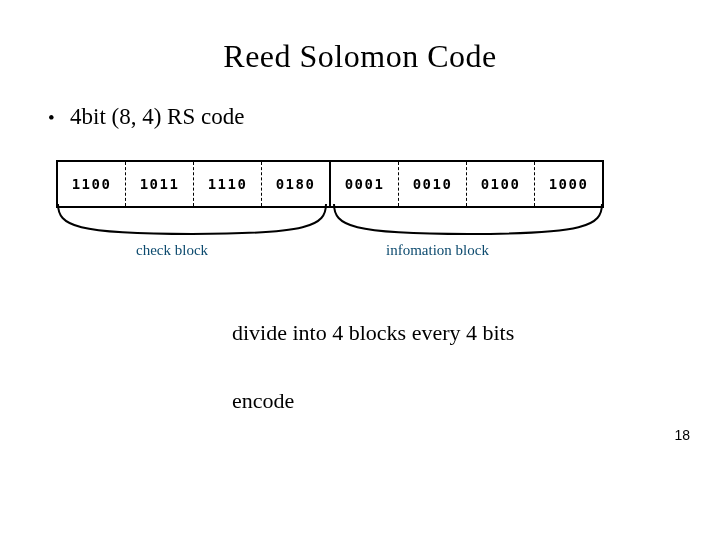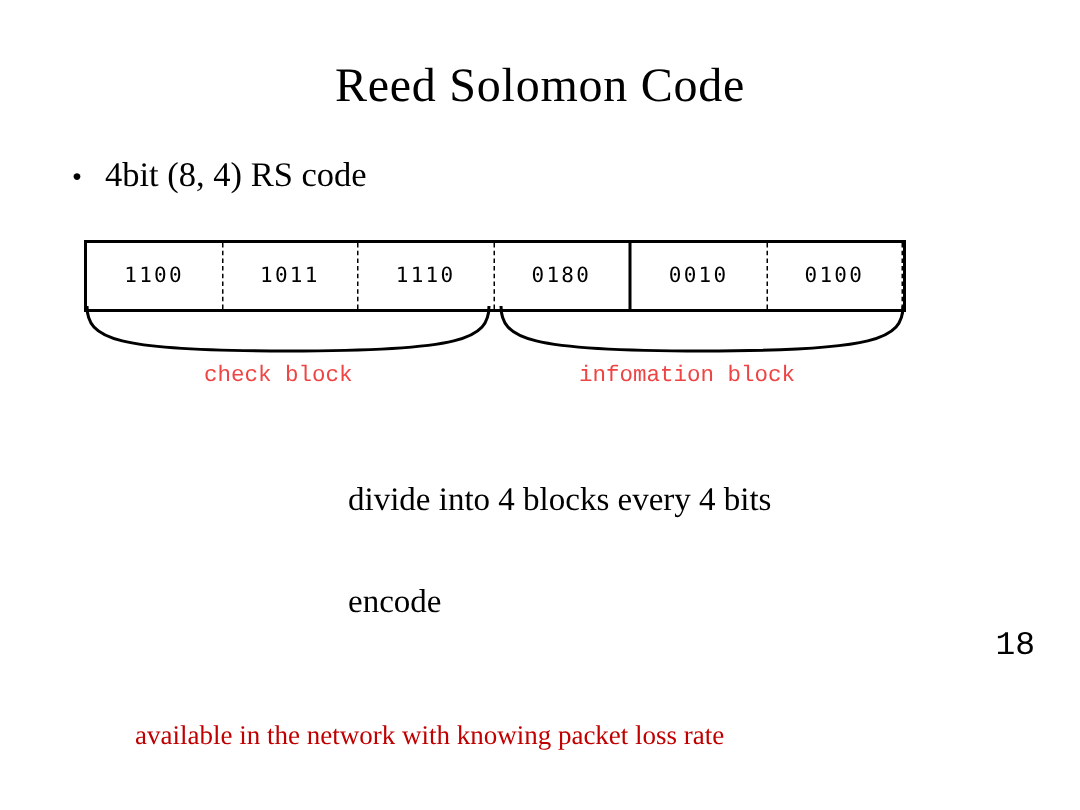--- a/index.html
+++ b/index.html
@@ -52,20 +52,21 @@
   }
   .blocks-row {
     position: absolute;
     left: 0;
     top: 0;
     width: 548px;
     height: 48px;
     border: 2px solid #000;
     box-sizing: border-box;
     display: flex;
+    font-weight: bold;
   }
   .block-cell {
     flex: 1 1 0;
     border-right: 1px dashed #000;
     display: flex;
     align-items: center;
     justify-content: center;
     font-family: "DejaVu Sans Mono", monospace;
     font-size: 14px;
     letter-spacing: 1.5px;
@@ -80,23 +81,23 @@
   .braces {
     position: absolute;
     left: 0;
     top: 44px;
     width: 548px;
     height: 34px;
   }
   .caption {
     position: absolute;
     top: 82px;
-    font-family: Liberation Mono, monospace;
+    font-family: Liberation Serif, serif;
     font-size: 15px;
-    color: #ef4444;
+    color: #0c4a6e;
   }
   .caption-check {
     left: 80px;
   }
   .caption-info {
     left: 330px;
   }
   .line-text {
     position: absolute;
     font-size: 22px;
@@ -109,22 +110,22 @@
   .l4 {
     top: 480px;
     left: 90px;
     color: #c00000;
     font-size: 18px;
   }
   .page-num {
     position: absolute;
     right: 30px;
     bottom: 26px;
-    font-size: 22px;
-    font-family: Liberation Mono, monospace;
+    font-size: 14px;
+    font-family: Liberation Sans, sans-serif;
     color: #000;
   }
 </style>
 </head>
 <body>
 
 <div class="slide">
 
   <div class="title">Reed Solomon Code</div>
 
@@ -132,32 +133,33 @@
     <span class="dot">•</span><span>4bit (8, 4) RS code</span>
   </div>
 
   <div class="diagram">
 
     <div class="blocks-row">
       <div class="block-cell">1100</div>
       <div class="block-cell">1011</div>
       <div class="block-cell">1110</div>
       <div class="block-cell thick">0180</div>
+      <div class="block-cell">0001</div>
       <div class="block-cell">0010</div>
       <div class="block-cell">0100</div>
+      <div class="block-cell last">1000</div>
     </div>
 
     <svg class="braces" viewBox="0 0 548 34" preserveAspectRatio="none">
       <path d="M2,0 C2,22 20,30 136,30 C252,30 270,22 270,0" fill="none" stroke="#000" stroke-width="2"></path>
       <path d="M278,0 C278,22 296,30 412,30 C528,30 546,22 546,0" fill="none" stroke="#000" stroke-width="2"></path>
     </svg>
 
     <div class="caption caption-check">check block</div>
     <div class="caption caption-info">infomation block</div>
   </div>
 
   <div class="line-text l1">divide into 4 blocks every 4 bits</div>
   <div class="line-text l2">encode</div>
-  <div class="line-text l4">available in the network with knowing packet loss rate</div>
 
   <div class="page-num">18</div>
 
 </div>
 
 </body></html>

